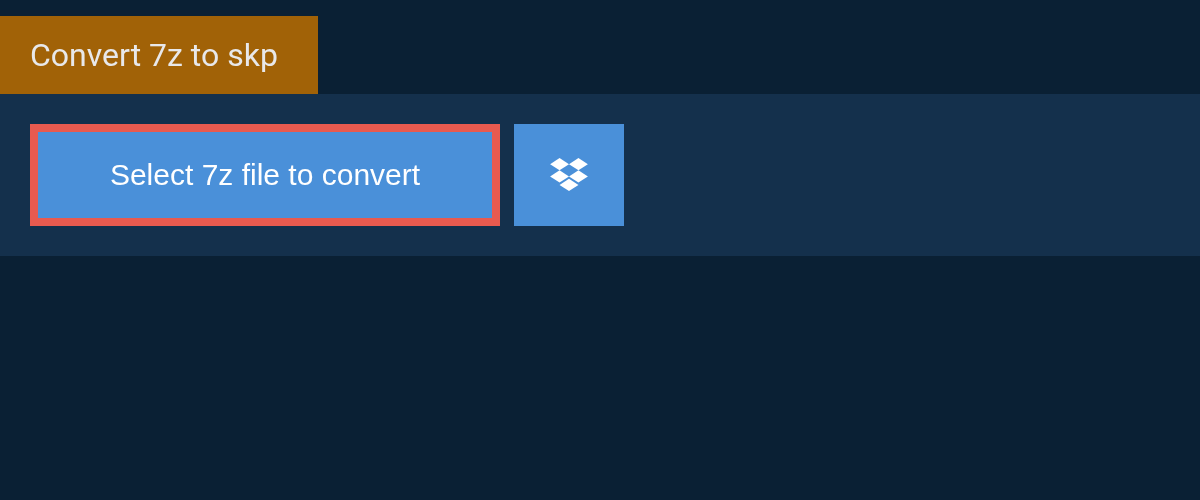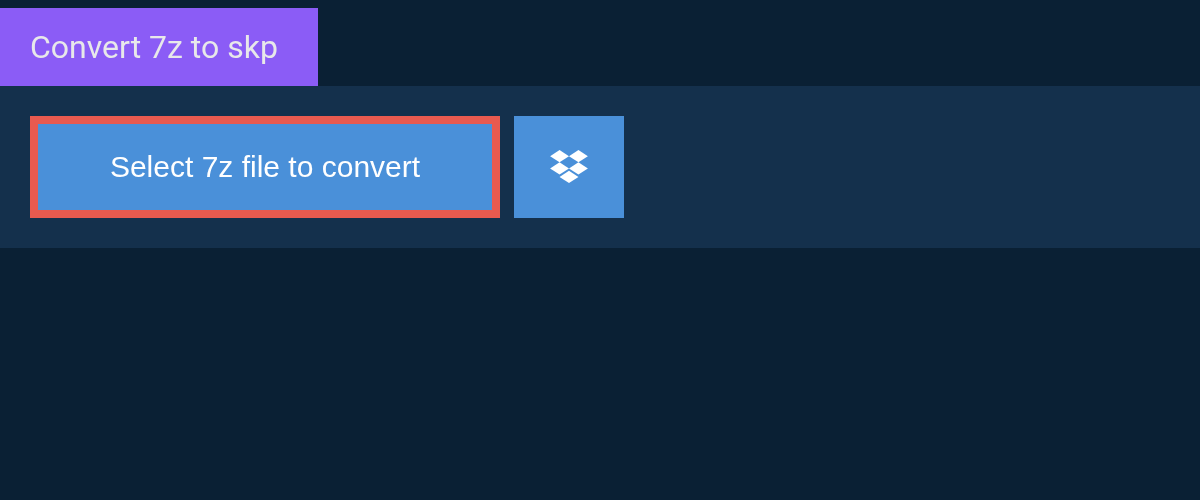--- a/index.html
+++ b/index.html
@@ -9,23 +9,23 @@
     }
     body {
       width: 1200px;
       height: 500px;
       background: #0a2034;
       font-family: -apple-system, BlinkMacSystemFont, "Segoe UI", Roboto, Helvetica, Arial, sans-serif;
       overflow: hidden;
     }
     .tab-container {
       display: inline-block;
-      background: #8b5cf6;
+      background: #a16207;
       padding: 20px 40px 20px 30px;
-      margin-top: 8px;
+      margin-top: 16px;
     }
     .tab-label {
       color: #e8e8ea;
       font-size: 32px;
       font-weight: 400;
     }
     .panel {
       background: #14304c;
       padding: 30px 30px 30px 30px;
       width: 100%;

